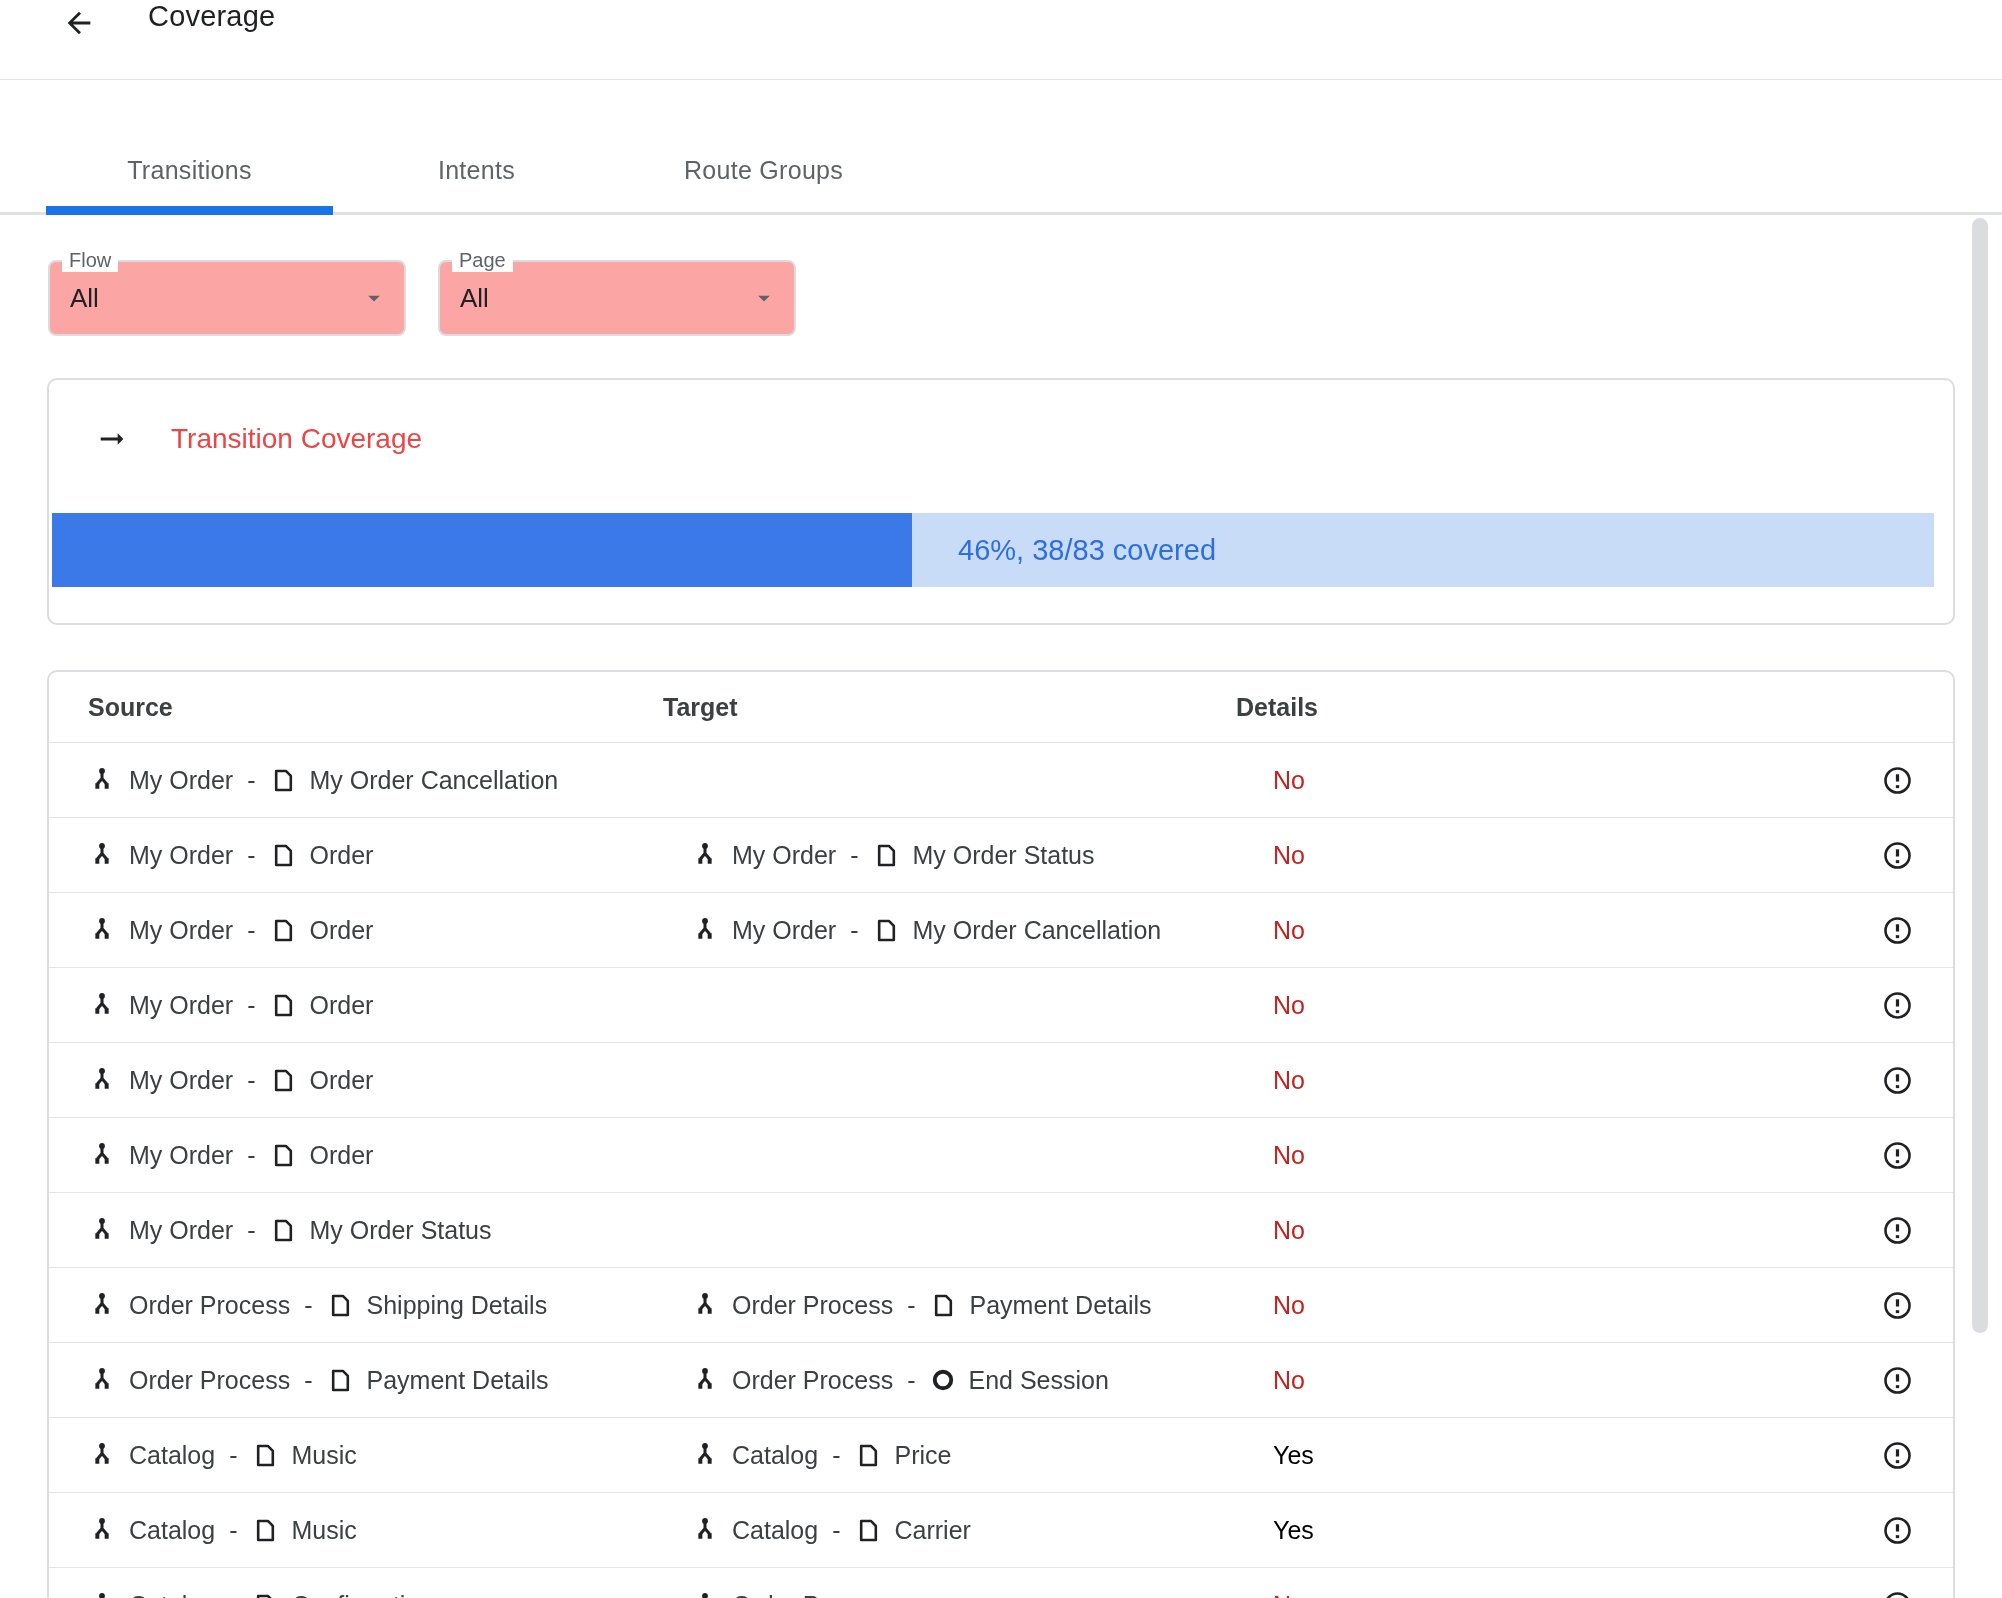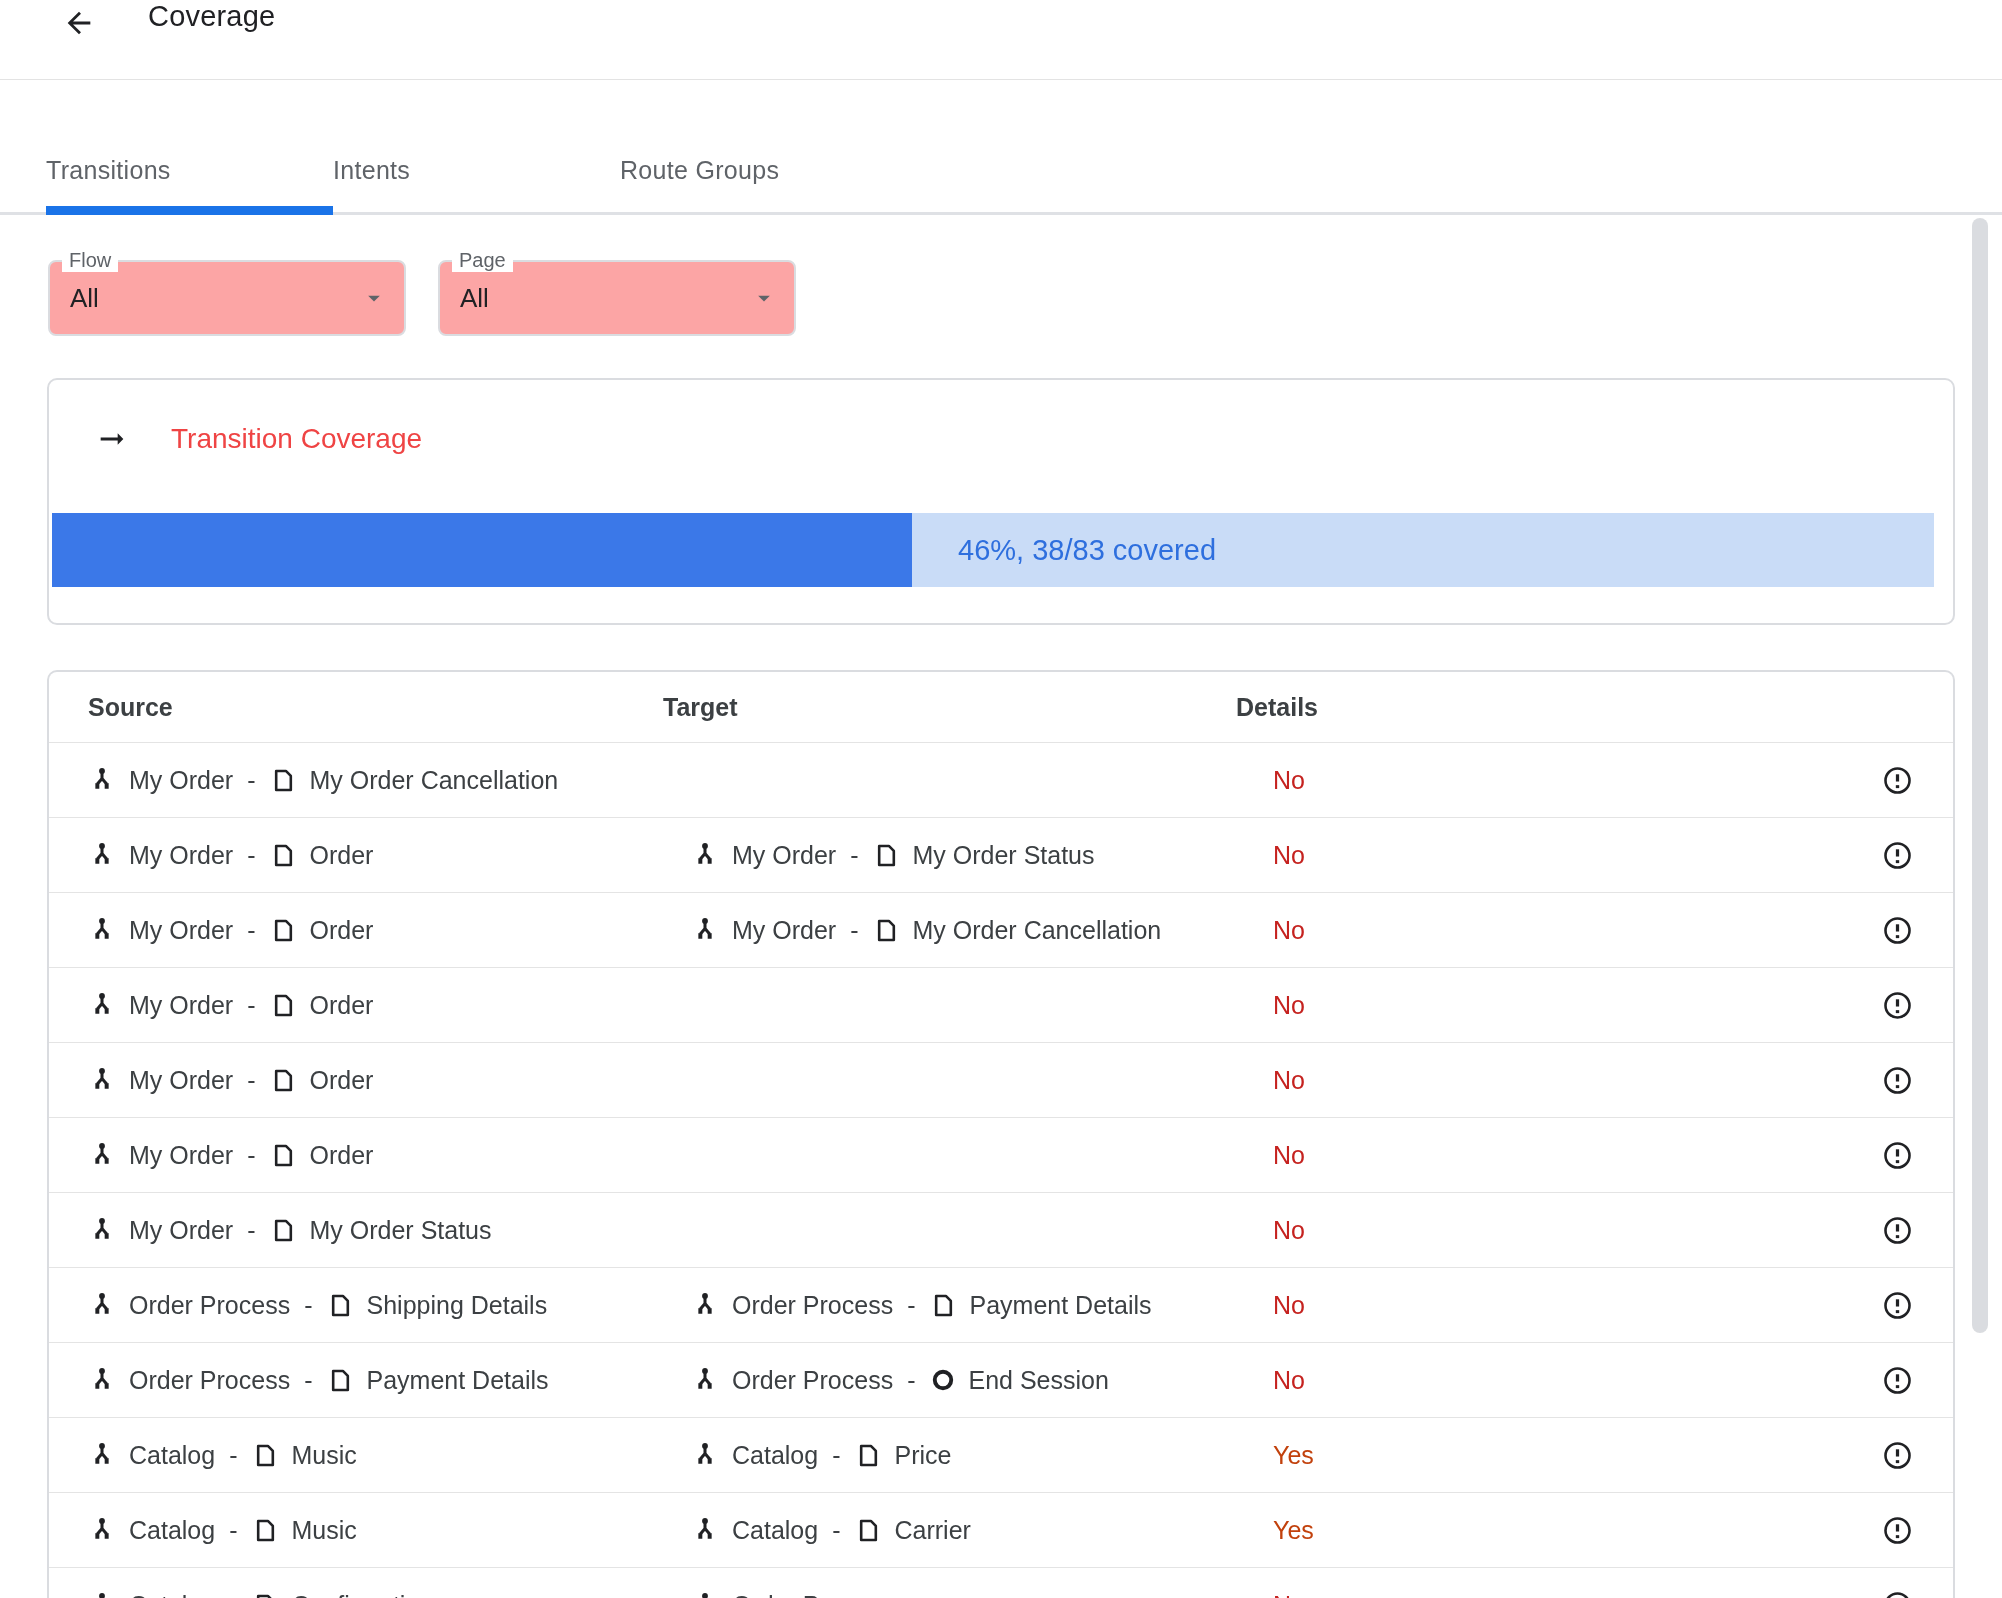--- a/index.html
+++ b/index.html
@@ -6,21 +6,21 @@
   body{
     width:2002px;height:1598px;overflow:hidden;background:#fff;
     font-family:"Liberation Sans",sans-serif;color:#202124;position:relative;
   }
   
   .topbar{height:79px;border-bottom:1px solid #e3e3e3;display:flex;align-items:flex-start;padding-left:56px}
   .back-btn{width:46px;height:46px;display:flex;align-items:center;justify-content:center;cursor:pointer;border-radius:50%}
   .topbar-title{font-size:29px;margin-left:46px;letter-spacing:.2px}
   
   .tabbar{height:132px;border-bottom:3px solid #dfe1e5;display:flex;align-items:flex-end;padding-left:46px;box-sizing:content-box}
-  .tab{width:287px;display:flex;padding-bottom:27px;font-size:25px;font-weight:500;
+  .tab{width:287px;display:flex;justify-content:center;padding-bottom:27px;font-size:25px;font-weight:500;
        color:#5f6368;position:relative;cursor:pointer;letter-spacing:.3px}
   .tab.active::after{content:"";position:absolute;left:0;right:0;bottom:-3px;height:9px;background:#1a73e8}
   
   .filters{display:flex;gap:32px;margin:45px 0 0 48px}
   .field{position:relative;width:358px;height:76px;border:2px solid #dadce0;border-radius:8px;
          display:flex;align-items:center;box-sizing:border-box;cursor:pointer;background:#fca5a5}
   .field-label{position:absolute;top:-13px;left:12px;background:#fff;padding:0 7px;font-size:20px;color:#5f6368}
   .field-value{margin-left:20px;font-size:26px;font-weight:500;color:#202124}
   .field-caret{position:absolute;right:16px;top:50%;transform:translateY(-50%);display:flex}
   
@@ -35,21 +35,21 @@
   .table-card{margin-top:45px;min-height:962px;border-bottom:none;border-radius:10px 10px 0 0}
   .thead,.trow{display:grid;grid-template-columns:575px 573px 570px 1fr;align-items:center;padding-left:39px}
   .thead{height:70px;border-bottom:1px solid #e4e4e4;font-size:25px;font-weight:700;color:#3c4043}
   .trow{height:74px;border-bottom:1px solid #e4e4e4;font-size:25px;color:#3c4043}
   .cell-entity{display:flex;align-items:center;gap:13px;white-space:nowrap;overflow:hidden}
   .cell-entity .dash{color:#3c4043;margin:0 1px}
   .cicon{display:flex;align-items:center}
   .target-cell{padding-left:28px}
   .covered-cell{padding-left:37px}
   .covered-cell.no{color:#c5221f}
-  .covered-cell.yes{color:#c2410c}
+  .covered-cell.yes{color:#000000}
   .info-cell{display:flex;justify-content:flex-end;padding-right:40px}
   .info-btn{display:flex;cursor:pointer}
   
   .scrollbar-thumb{position:absolute;left:1972px;top:218px;width:16px;height:1115px;border-radius:8px;background:#dadce0}
 </style>
 </head>
 <body>
 
 <div class="topbar">
   <div class="back-btn">

